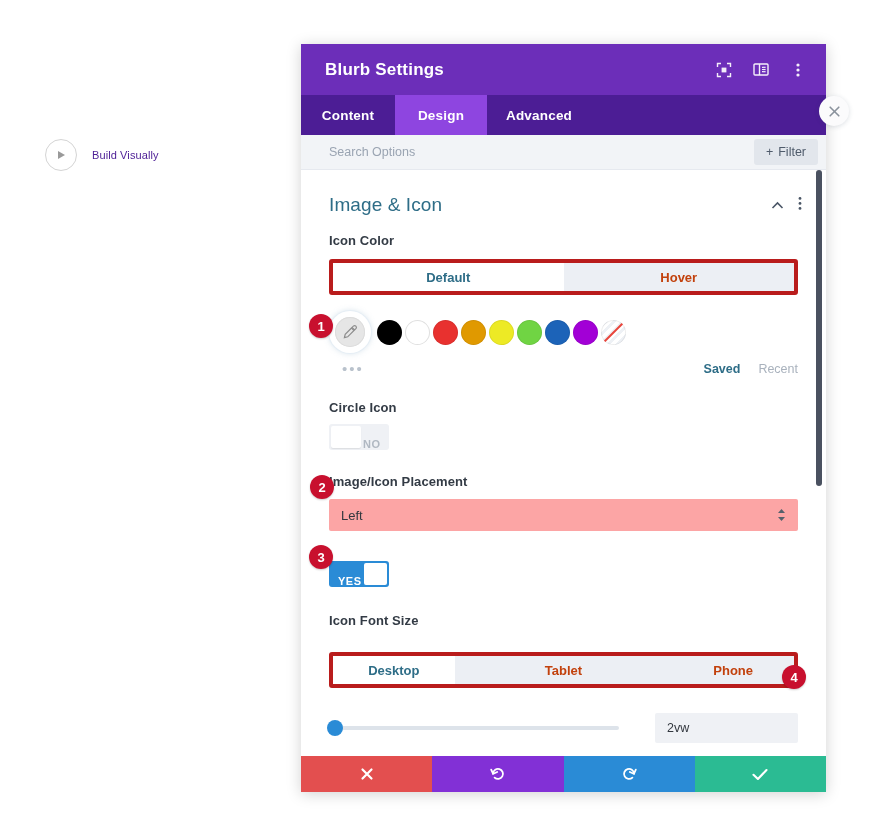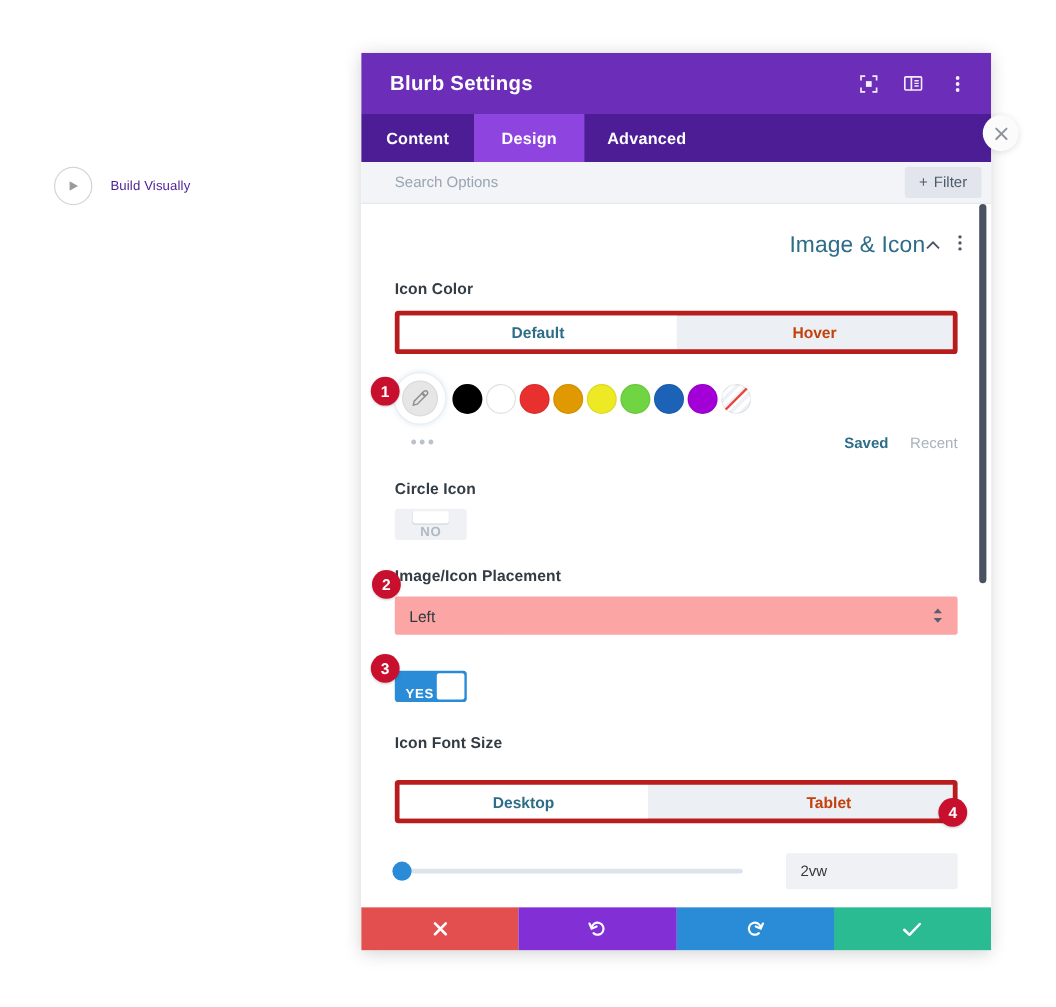--- a/index.html
+++ b/index.html
@@ -82,21 +82,21 @@
   }
   .scrollthumb {
     position: absolute; right: 2px; top: 0px; width: 6px; height: 316px;
     background: #4a5160; border-radius: 3px;
   }
 
   
   .section-head {
     display: flex; align-items: center; padding: 24px 20px 0 28px;
   }
-  .section-title { font-size: 19px; color: #2e6d87; flex: 1; letter-spacing:.1px;text-align:right; }
+  .section-title { font-size: 19px; color: #2e6d87; flex: 1; letter-spacing:.1px; }
   .sec-ctrl { display:flex; align-items:center; gap: 14px; padding-right: 4px;}
 
   
   .field { padding: 0 28px; }
   .field-label {
     font-size: 13px; color: #333b45; font-weight: bold; letter-spacing:.1px;
   }
 
   
   .segmented {
@@ -138,22 +138,22 @@
     background:#e8453c; transform: rotate(-45deg);
   }
   .dots-row { display:flex; align-items:center; justify-content:space-between; padding: 0 28px; }
   .ellipsis { color:#b9c2cc; font-size: 15px; letter-spacing:2px; padding-left: 13px;}
   .saved-recent { display:flex; gap: 18px; font-size: 12.5px; }
   .sr-saved { color:#2e6d87; font-weight:bold; }
   .sr-recent { color:#a9b2bd; }
 
   
   .toggle-no {
-    display:inline-flex; align-items:center; background:#eff1f5; border-radius:3px;
-    height: 26px; width: 60px; overflow:hidden;flex-direction:column;
+    display:inline-flex; align-items:flex-end; background:#eff1f5; border-radius:3px;
+    height: 26px; width: 60px; overflow:hidden;
   }
   .toggle-no .knob { width: 30px; height: 22px; margin: 2px; background:#fff; border-radius: 2px; box-shadow:0 1px 1px rgba(0,0,0,.08);}
   .toggle-no .txt { font-size: 11px; color:#b0b8c2; font-weight:bold; letter-spacing:.5px; }
 
   .toggle-yes {
     display:inline-flex; align-items:flex-end; background:#2a8bd6; border-radius:3px;
     height: 26px; width: 60px; overflow:hidden; justify-content:flex-end;
   }
   .toggle-yes .txt { font-size: 11px; color:#fff; font-weight:bold; letter-spacing:.5px; padding-left:9px; }
   .toggle-yes .knob { width: 30px; height: 22px; margin: 2px; background:#fff; border-radius: 2px; }
@@ -357,20 +357,21 @@
             <div class="txt">YES</div>
             <div class="knob"></div>
           </div>
         </div>
 
         <div class="field" style="margin-top:24px;">
           <div class="field-label">Icon Font Size</div>
           <div class="segmented" style="margin-top:24px;gap:48px;">
             <div class="seg active">Desktop</div>
             <div class="seg">Tablet</div>
+            <div class="seg">Phone</div>
           </div>
         </div>
 
         <div class="slider-row" style="margin-top:25px;">
           <div class="slider">
             <div class="thumb"></div>
           </div>
           <div class="num-field">
             <span>2vw</span>
           </div>

